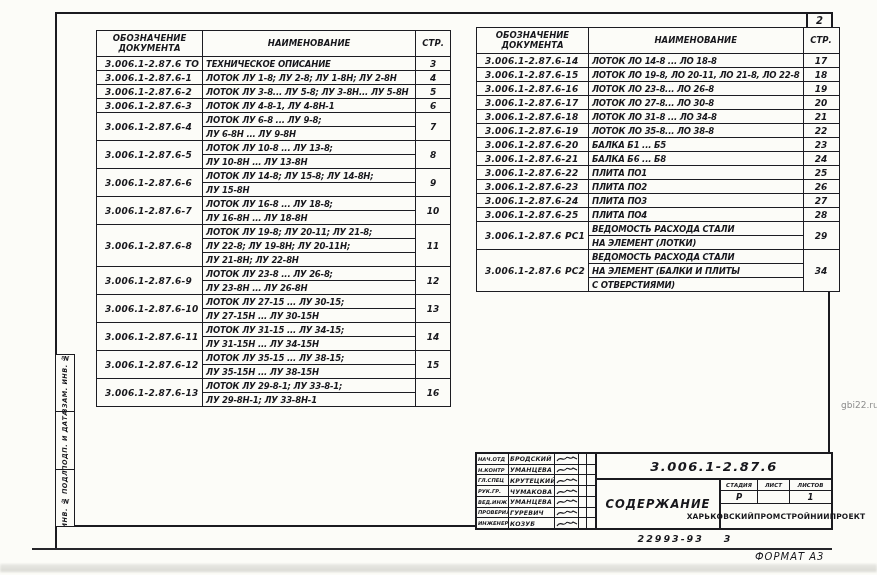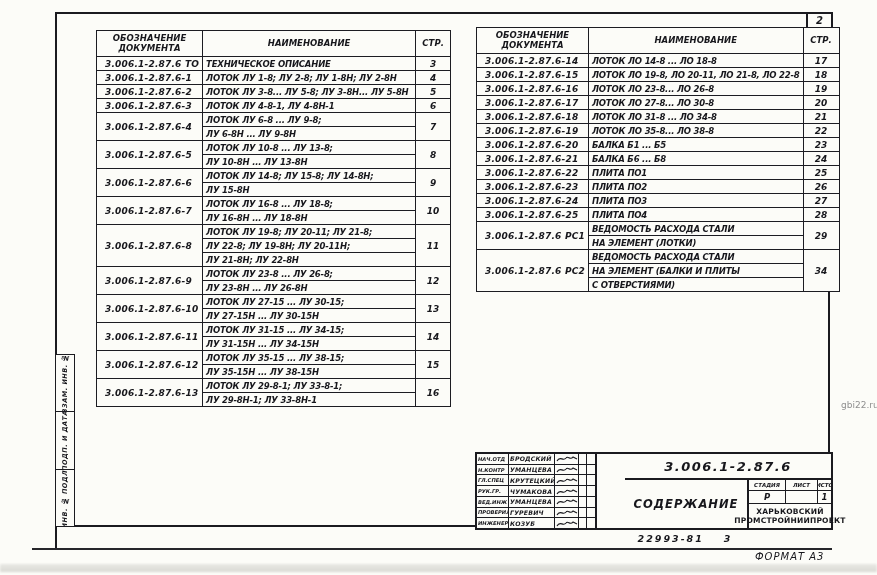--- a/index.html
+++ b/index.html
@@ -39,38 +39,38 @@
   .tb-left{width:120px;border-right:2px solid #1b1b20;box-sizing:border-box;display:flex;flex-direction:column;}
   .sig-row{flex:1;display:flex;border-bottom:1px solid #1b1b20;box-sizing:border-box;min-height:0;}
   .sig-row:last-child{border-bottom:none;}
   .sig-row>div{border-right:1px solid #1b1b20;box-sizing:border-box;display:flex;align-items:center;overflow:hidden;}
   .sig-row>div:last-child{border-right:none;}
   .sig-role{width:32px;font-size:5.2px;font-weight:bold;font-style:italic;padding-left:1px;}
   .sig-name{width:46px;font-size:6.2px;font-weight:bold;font-style:italic;padding-left:1px;letter-spacing:.2px;}
   .sig-sign{width:24px;justify-content:center;}
   .sig-extra{width:8px;}
   .sig-extra.last{flex:1;}
-  .tb-main{flex:1;display:flex;flex-direction:column;min-width:0;margin-left:28px;}
+  .tb-main{flex:1;display:flex;flex-direction:column;min-width:0;}
   .tb-docnum{height:26px;border-bottom:2px solid #1b1b20;box-sizing:border-box;
          display:flex;align-items:center;justify-content:center;
          font-size:13px;font-weight:bold;font-style:italic;letter-spacing:1.5px;}
   .tb-lower{flex:1;display:flex;min-height:0;}
   .tb-title{width:124px;border-right:2px solid #1b1b20;box-sizing:border-box;
          display:flex;align-items:center;justify-content:center;
          font-size:11.5px;font-weight:bold;font-style:italic;letter-spacing:1px;}
   .tb-right{flex:1;display:flex;flex-direction:column;min-width:0;}
   .stage-row{display:flex;border-bottom:1px solid #1b1b20;box-sizing:border-box;}
   .stage-row.head{height:11px;}
   .stage-row.vals{height:13px;border-bottom:1.5px solid #1b1b20;}
   .stage-row>div{border-right:1px solid #1b1b20;box-sizing:border-box;display:flex;align-items:center;justify-content:center;overflow:hidden;}
   .stage-row>div:last-child{border-right:none;}
   .sc1{width:37px;}.sc2{width:32px;}.sc3{flex:1;}
   .stage-row.head>div{font-size:5.5px;font-weight:bold;font-style:italic;}
   .stage-row.vals>div{font-size:8.5px;font-weight:bold;font-style:italic;}
-  .tb-org{flex:1;display:flex;flex-direction:column;align-items:center;justify-content:center;
+  .tb-org{flex:1;display:flex;flex-direction:row;align-items:center;justify-content:center;
          font-size:7.5px;font-weight:bold;line-height:9px;text-align:center;letter-spacing:.2px;}
   
   .footer-code{position:absolute;left:585px;top:533px;width:200px;text-align:center;
          font-size:9.5px;font-weight:bold;font-style:italic;letter-spacing:2px;}
   .footer-code .gap{display:inline-block;width:20px;}
   .format-label{position:absolute;left:755px;top:551px;font-size:10px;font-weight:normal;
          font-style:italic;text-transform:uppercase;letter-spacing:1px;}
   .watermark{position:absolute;left:841px;top:400px;font-size:9px;color:#8f8f8f;}
   .scan-band{position:absolute;left:0;top:564px;width:877px;height:8px;
          background:linear-gradient(#d6d6d0,#b9b9b2);opacity:.5;filter:blur(1px);}
@@ -419,18 +419,18 @@
           <div class="tb-org">
             <span>Харьковский</span>
             <span>Промстройниипроект</span>
           </div>
         </div>
       </div>
     </div>
   </div>
 
   <div class="footer-code">
-    <span>22993-81</span><span class="gap"></span><span>3</span>
+    <span>22993-93</span><span class="gap"></span><span>3</span>
   </div>
   <div class="format-label">Формат А3</div>
   <div class="watermark">gbi22.ru</div>
   <div class="scan-band"></div>
 </div>
 
 </body></html>

